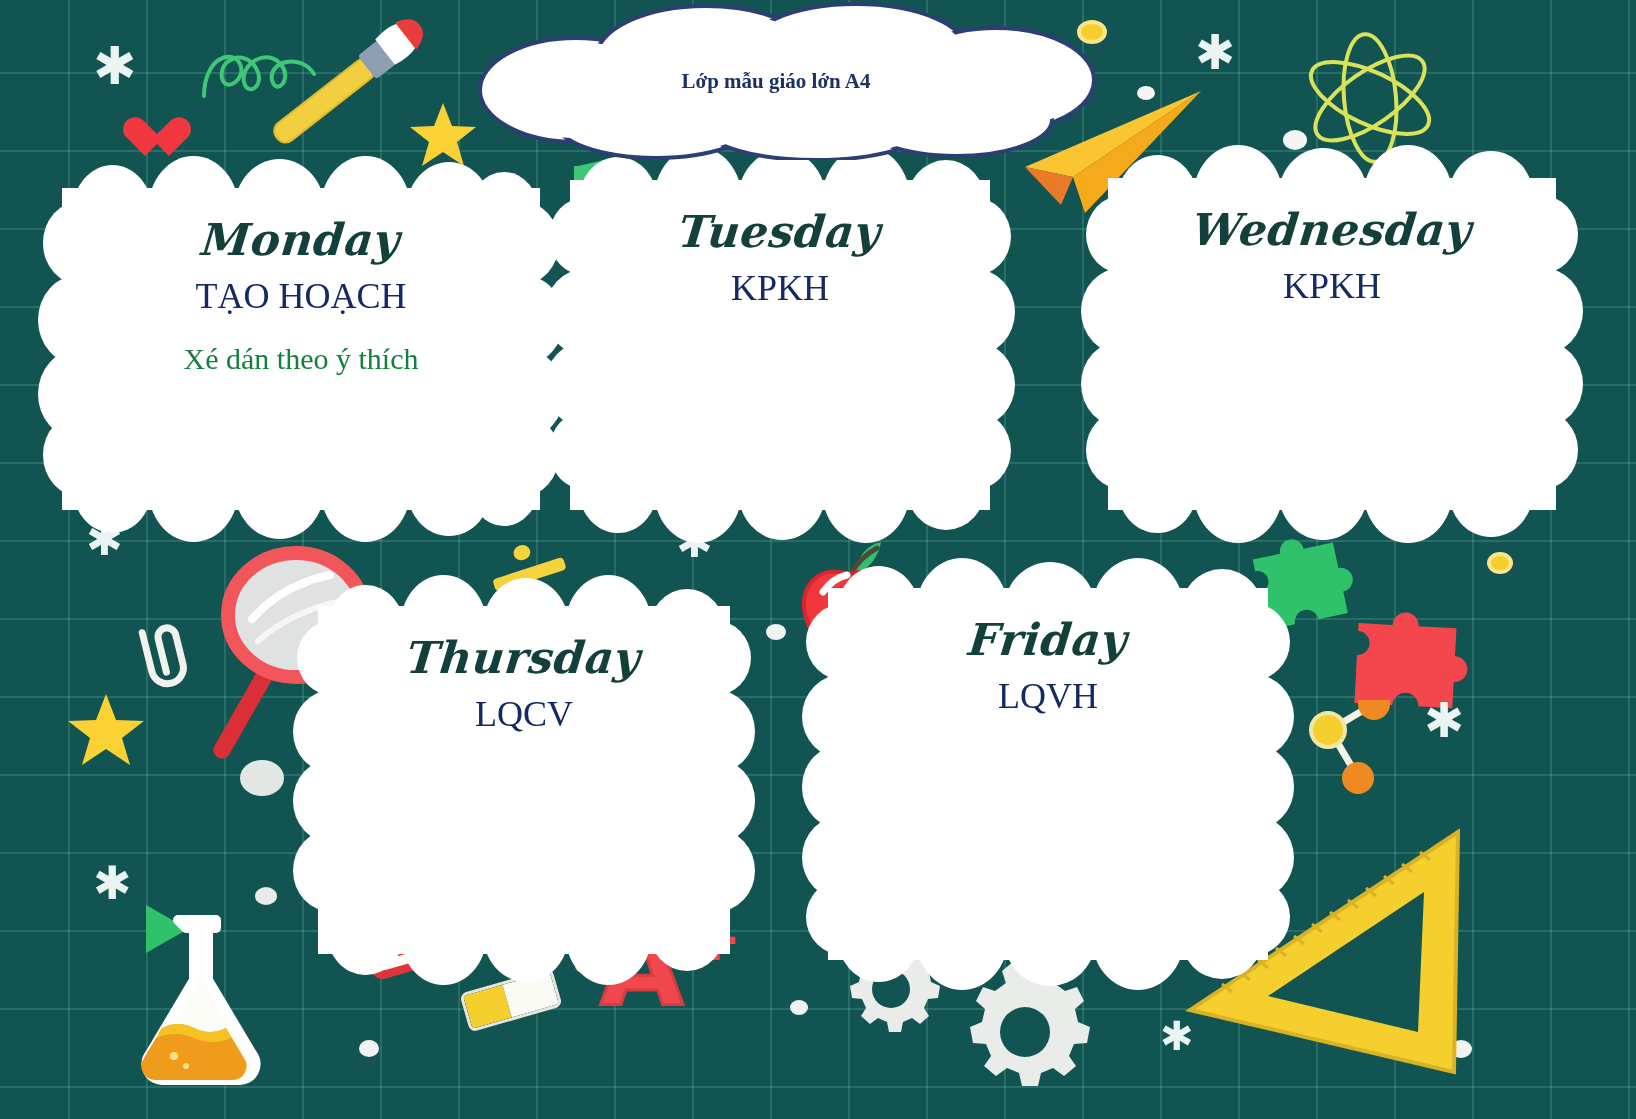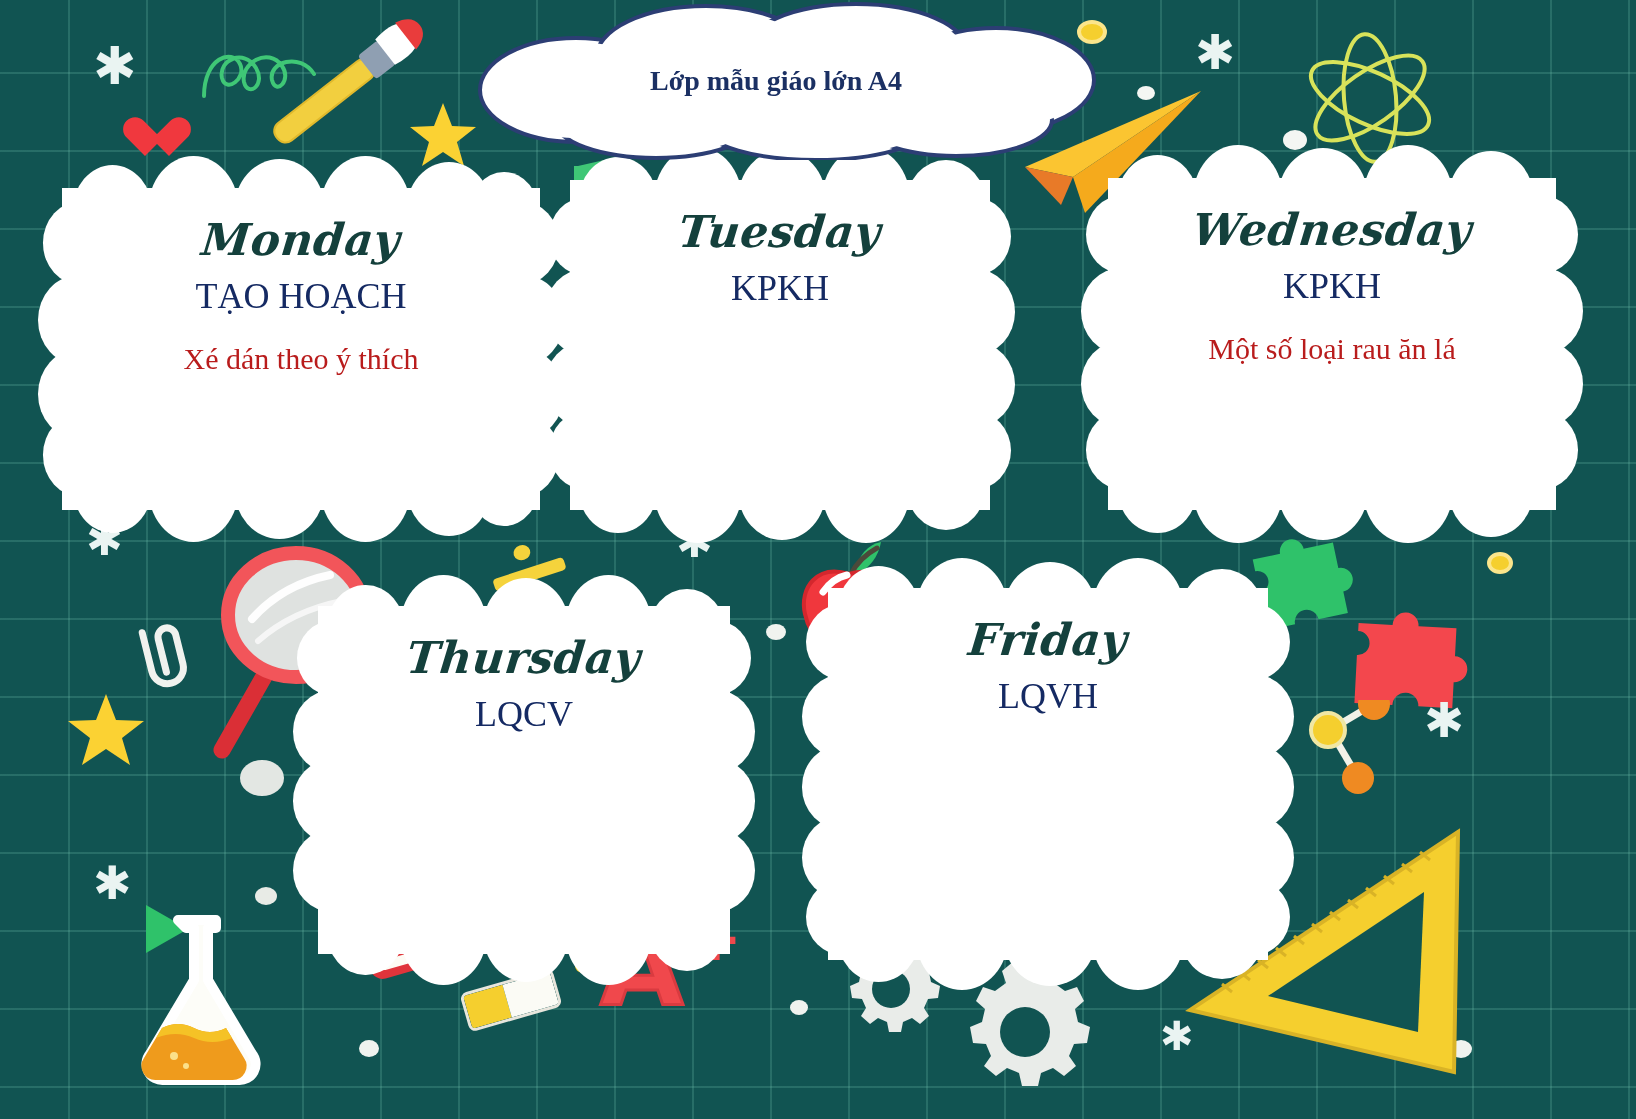--- a/index.html
+++ b/index.html
@@ -185,21 +185,21 @@
   }
   .subject {
     font-family: "Liberation Serif", "DejaVu Serif", serif;
     color: #152a63;
     font-size: 36px;
     margin-bottom: 16px;
     white-space: nowrap;
   }
   .detail {
     font-family: "Liberation Serif", "DejaVu Serif", serif;
-    color: #b91c1c;
+    color: #15803d;
     font-size: 30px;
     line-height: 1.75;
     padding: 0 40px;
   }
 
   
   .title-cloud {
     position: absolute;
     left: 456px;
     top: 2px;
@@ -223,21 +223,21 @@
     font-weight: bold;
     color: #1b3063;
     font-size: 35px;
     letter-spacing: 0.5px;
     white-space: nowrap;
   }
   .title-line2 {
     font-family: "Liberation Serif", "DejaVu Serif", serif;
     font-weight: bold;
     color: #1b3063;
-    font-size: 28px;
+    font-size: 21px;
     white-space: nowrap;
   }
 </style>
 </head>
 <body>
 
 <div class="poster">
 
   <div class="grid"></div>
 
@@ -559,21 +559,20 @@
       <div class="bump" style="left:-6%;  top:49%; width:18%; height:26%;"></div>
       <div class="bump" style="left:-5%;  top:70%; width:17%; height:24%;"></div>
       <div class="bump" style="right:-5%; top:5%;  width:17%; height:24%;"></div>
       <div class="bump" style="right:-6%; top:27%; width:18%; height:26%;"></div>
       <div class="bump" style="right:-6%; top:49%; width:18%; height:26%;"></div>
       <div class="bump" style="right:-5%; top:70%; width:17%; height:24%;"></div>
     </div>
     <div class="card-body">
       <div class="day-name">Wednesday</div>
       <div class="subject">KPKH</div>
-      <div class="detail">Một số loại rau ăn lá</div>
     </div>
   </div>
 
   <div class="card" style="left:318px; top:606px; width:412px; height:348px;">
     <div class="scallop-wrap">
       <div class="core"></div>
       <div class="bump" style="left:2%;  top:-6%;  width:19%; height:26%;"></div>
       <div class="bump" style="left:20%; top:-9%;  width:21%; height:30%;"></div>
       <div class="bump" style="left:40%; top:-8%;  width:21%; height:28%;"></div>
       <div class="bump" style="left:60%; top:-9%;  width:21%; height:30%;"></div>

